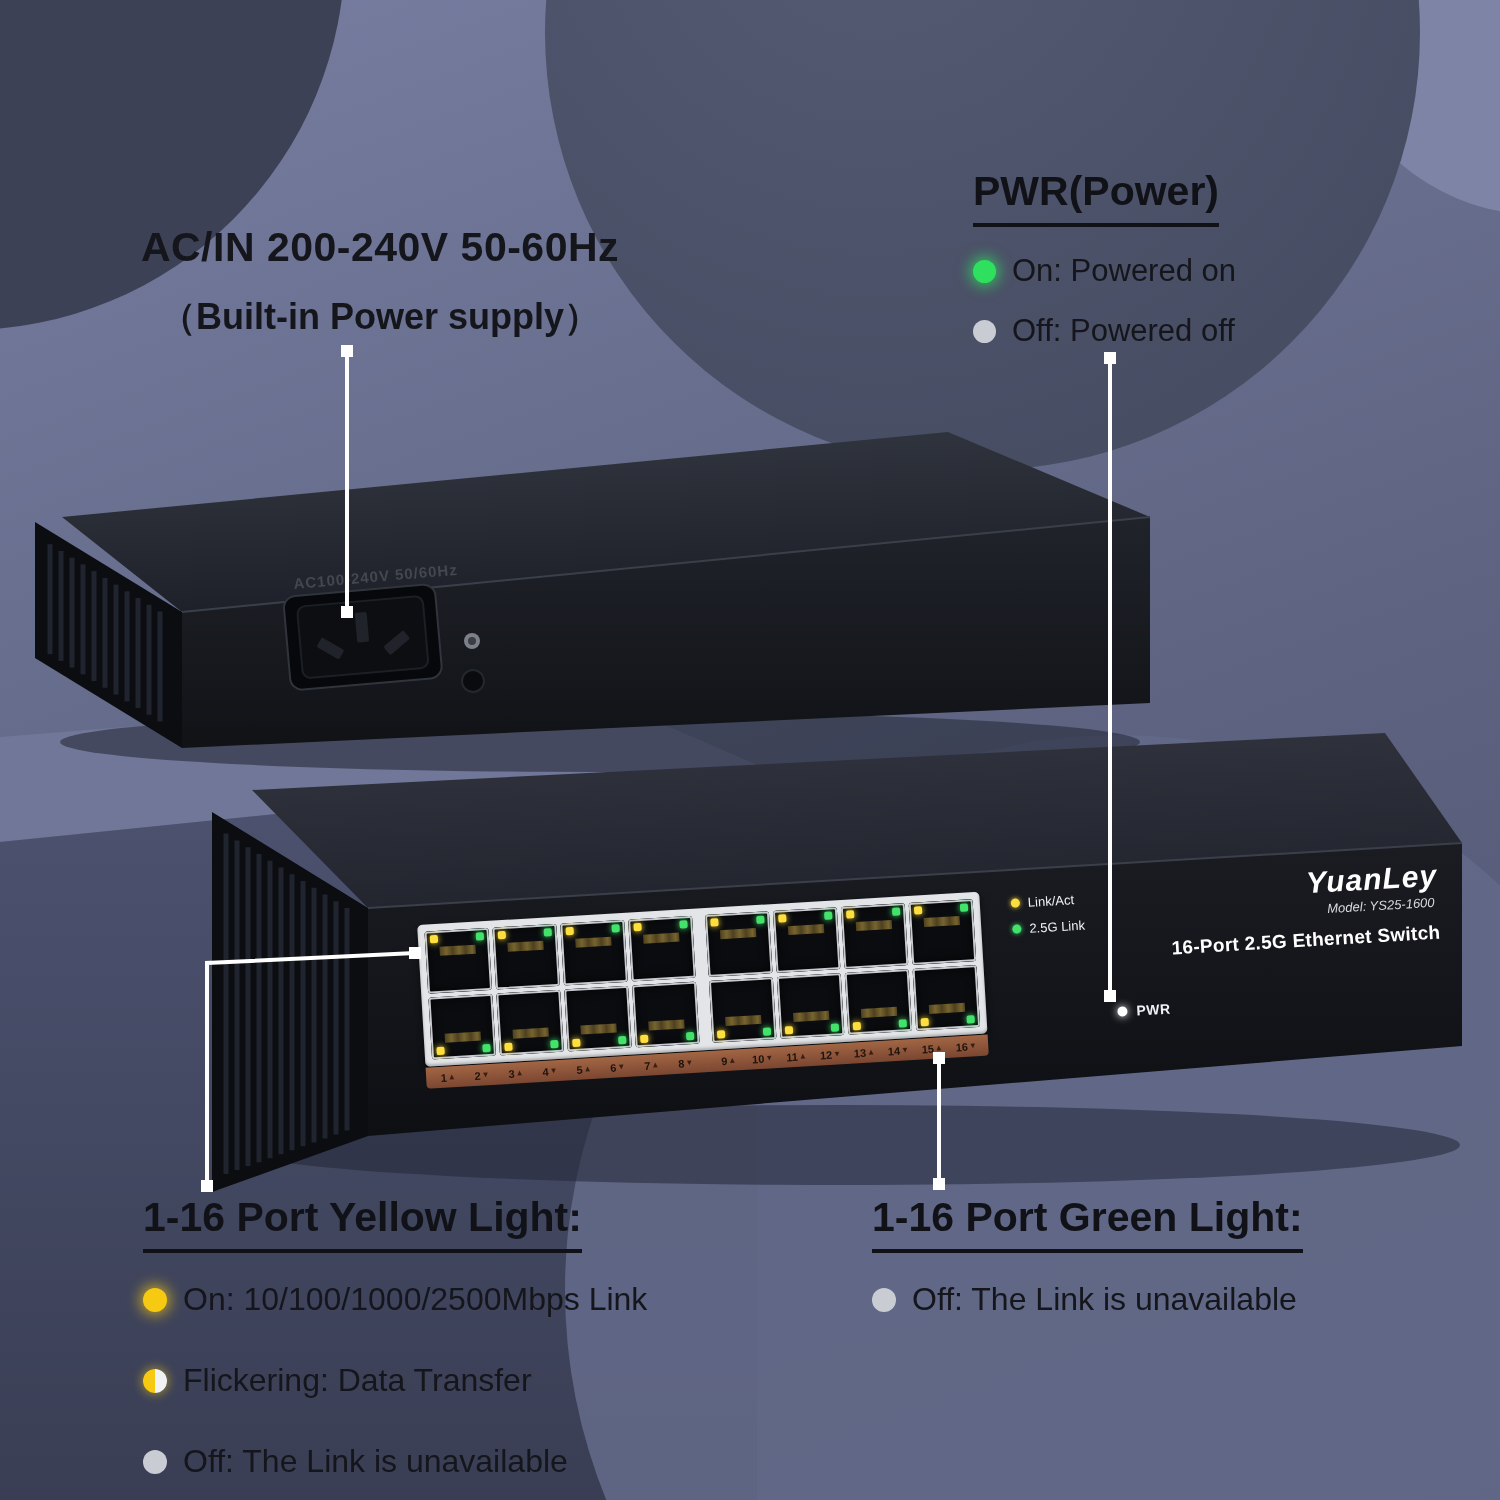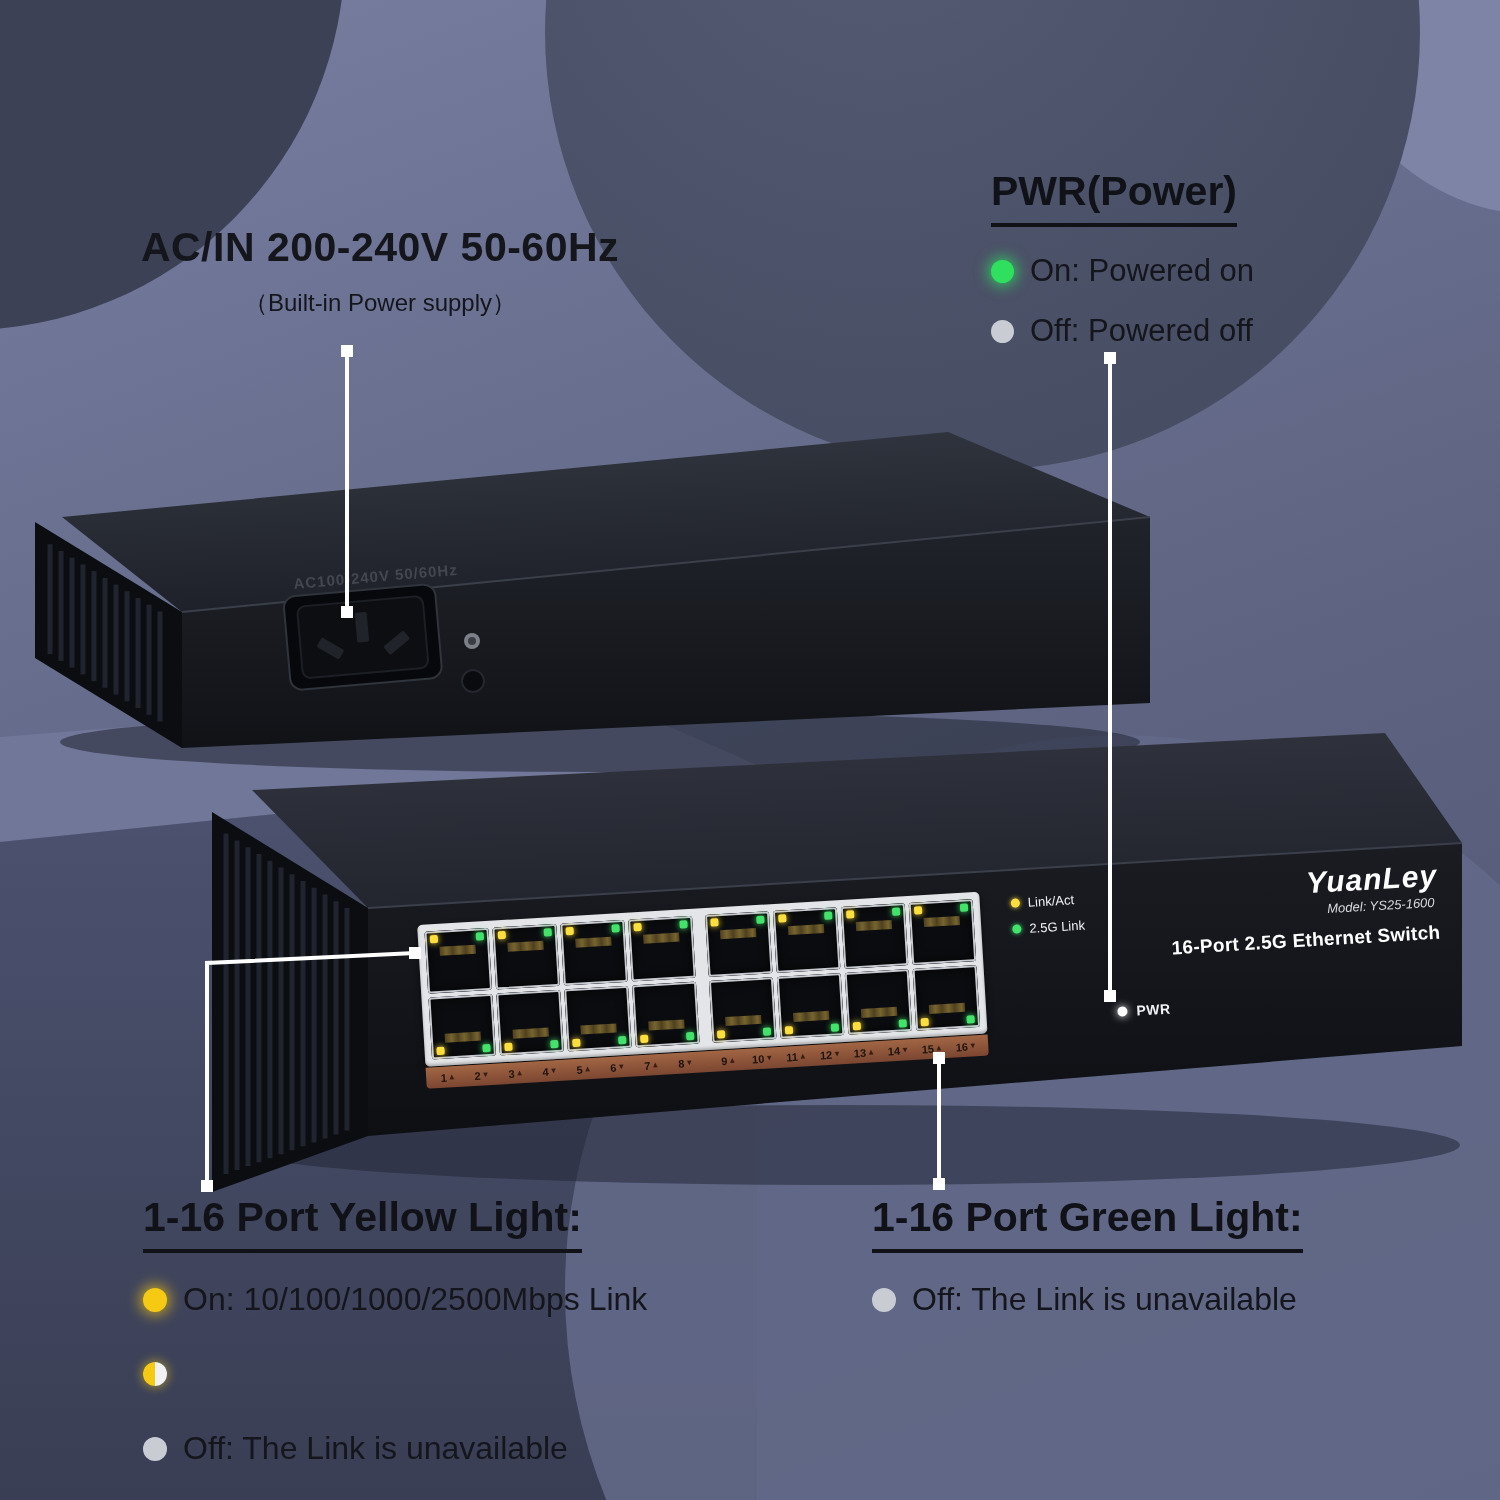--- a/index.html
+++ b/index.html
@@ -55,35 +55,35 @@
 
   .branding{position:absolute;right:26px;top:14px;text-align:right;}
   .brand{font-size:30px;font-weight:bold;font-style:italic;color:#fff;letter-spacing:1px;}
   .model{font-size:13px;font-style:italic;color:#d6d9de;margin-top:2px;margin-right:4px;}
   .product{font-size:19px;font-weight:bold;color:#fff;margin-top:12px;letter-spacing:.3px;}
 
   
   .ann{position:absolute;color:#15161c;}
   .ann-ac{left:75px;top:224px;width:610px;text-align:center;}
   .ann-ac .l1{font-size:41px;font-weight:bold;letter-spacing:.5px;}
-  .ann-ac .l2{font-size:24px;font-weight:normal;margin-top:16px;}
+  .ann-ac .l2{font-size:36px;font-weight:bold;margin-top:22px;}
   .ann-title{font-size:41px;font-weight:bold;color:#111218;border-bottom:4px solid #111218;
     padding-bottom:8px;display:inline-block;}
   .ann-items{margin-top:26px;display:flex;flex-direction:column;gap:24px;}
   .ann-bottom .ann-items{margin-top:28px;gap:44px;}
   .ann-item{display:flex;align-items:center;gap:16px;font-size:31px;color:#15161c;}
   .ann-bottom .ann-item{font-size:32px;}
   .dot{width:23px;height:23px;border-radius:50%;flex:none;}
   .ann-bottom .dot{width:24px;height:24px;}
   .dot-green{background:#2ee05e;box-shadow:0 0 14px 3px rgba(46,224,94,.75);}
   .dot-gray{background:#c9ccd3;}
   .dot-yellow{background:#f6c913;box-shadow:0 0 14px 3px rgba(246,201,19,.7);}
   .dot-half{background:linear-gradient(90deg,#f6c913 50%,#f1f2f4 50%);
     box-shadow:0 0 10px 2px rgba(246,201,19,.45);}
-  .ann-pwr{left:973px;top:168px;margin-left:18px;}
+  .ann-pwr{left:973px;top:168px;}
   .ann-yellow{left:143px;top:1194px;}
   .ann-green{left:872px;top:1194px;}
 </style>
 </head>
 <body>
 
 <div class="stage">
 
   <div class="circle c-light"></div>
   <div class="circle c-dark"></div>
@@ -380,20 +380,21 @@
 
   <div class="ann ann-bottom ann-yellow">
     <div class="ann-title">1-16 Port Yellow Light:</div>
     <div class="ann-items">
       <div class="ann-item">
         <span class="dot dot-yellow"></span>
         <span>On: 10/100/1000/2500Mbps Link</span>
       </div>
       <div class="ann-item">
         <span class="dot dot-half"></span>
+        <span>Flickering: Data Transfer</span>
       </div>
       <div class="ann-item">
         <span class="dot dot-gray"></span>
         <span>Off: The Link is unavailable</span>
       </div>
     </div>
   </div>
 
   <div class="ann ann-bottom ann-green">
     <div class="ann-title">1-16 Port Green Light:</div>

